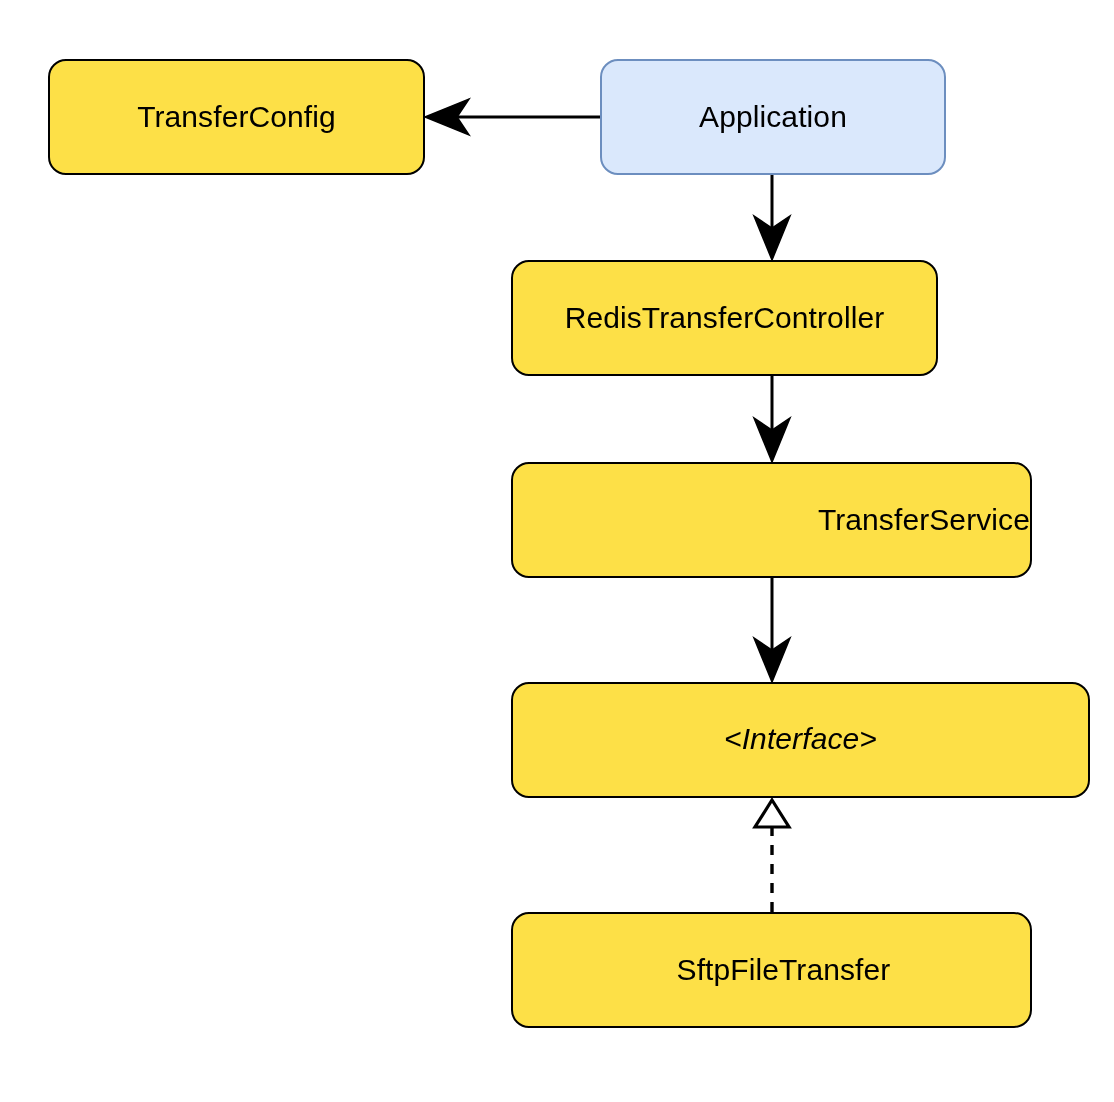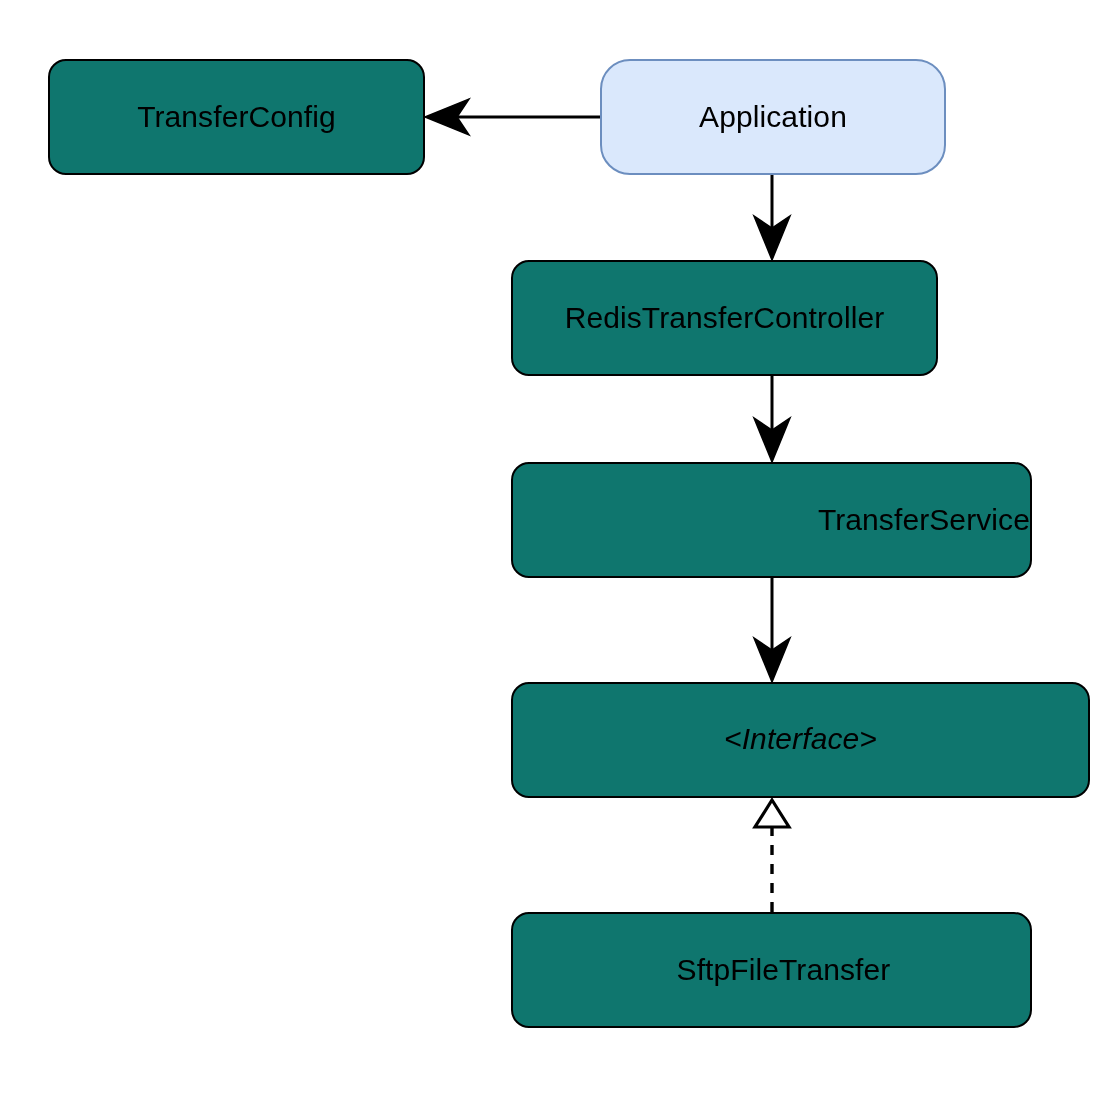--- a/index.html
+++ b/index.html
@@ -28,21 +28,21 @@
   .node {
     position: absolute;
     box-sizing: border-box;
     display: flex;
     flex-direction: column;
     align-items: center;
     justify-content: center;
     text-align: center;
     border: 2.2px solid #000000;
     border-radius: 18px;
-    background: #0f766e;
+    background: #fde047;
     color: #000000;
     font-size: 30px;
     line-height: 1.12;
     letter-spacing: 0.1px;
   }
   .node.accent {
     background: #dae8fc;
     border-color: #6c8ebf;
   }
   .node .line {
@@ -85,21 +85,21 @@
     <g>
       <line x1="772" y1="912" x2="772" y2="826" stroke="#000000" stroke-width="3.4" stroke-dasharray="10 9"></line>
       <path d="M 772 800 L 789 827 L 755 827 Z" fill="#ffffff" stroke="#000000" stroke-width="3.2" stroke-linejoin="miter"></path>
     </g>
   </svg>
 
   <div class="node" id="node-transfer-config" style="left:48px; top:59px; width:377px; height:116px;">
     <span class="line">TransferConfig</span>
   </div>
 
-  <div class="node accent" id="node-application" style="left:600px; top:59px; width:346px; height:116px;border-radius:30px;">
+  <div class="node accent" id="node-application" style="left:600px; top:59px; width:346px; height:116px;">
     <span class="line">Application</span>
   </div>
 
   <div class="node" id="node-redis-transfer-controller" style="left:511px; top:260px; width:427px; height:116px;">
     <span class="line">RedisTransferController</span>
   </div>
 
   <div class="node" id="node-transfer-service" style="left:511px; top:462px; width:521px; height:116px;align-items:flex-end;">
     <span class="line">TransferService</span>
   </div>

